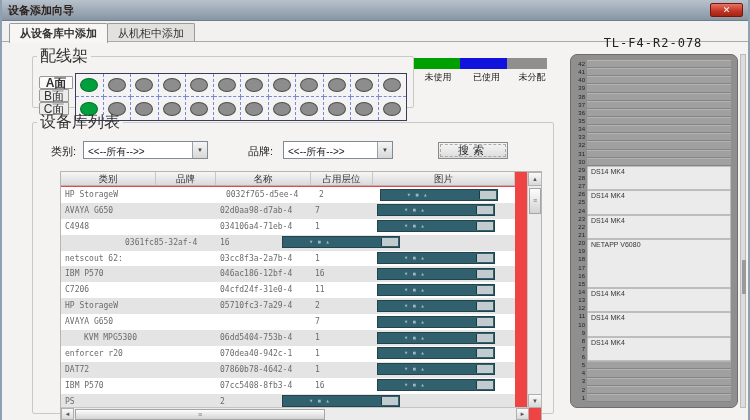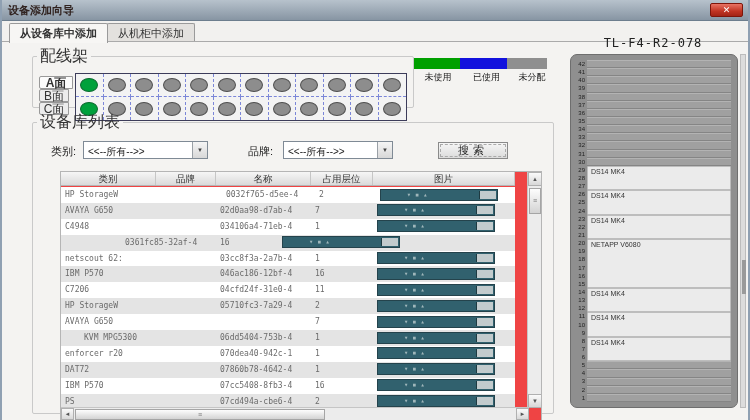--- a/index.html
+++ b/index.html
@@ -387,21 +387,20 @@
               <div class="td" style="width: 142px;">
                 <div class="thumb">
                   <span class="thumbmarks">▾▪▴</span>
                   <span class="thumbtail"></span>
                 </div>
               </div>
             </div>
             <div class="tr odd">
               <div class="td" style="width: 95px;">PS</div>
               <div class="td" style="width: 60px;"></div>
-              <div class="td" style="width: 95px;">07cd494a-cbe6-4</div>
               <div class="td" style="width: 62px;">2</div>
               <div class="td" style="width: 142px;">
                 <div class="thumb">
                   <span class="thumbmarks">▾▪▴</span>
                   <span class="thumbtail"></span>
                 </div>
               </div>
             </div>
           </div>
         <div class="vscroll">

